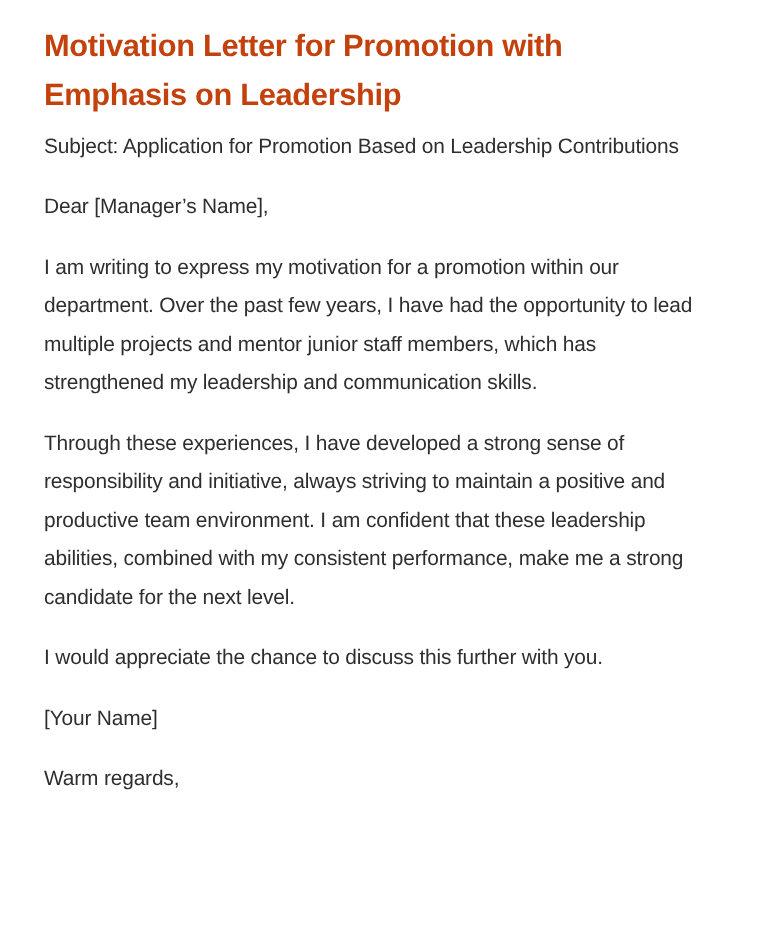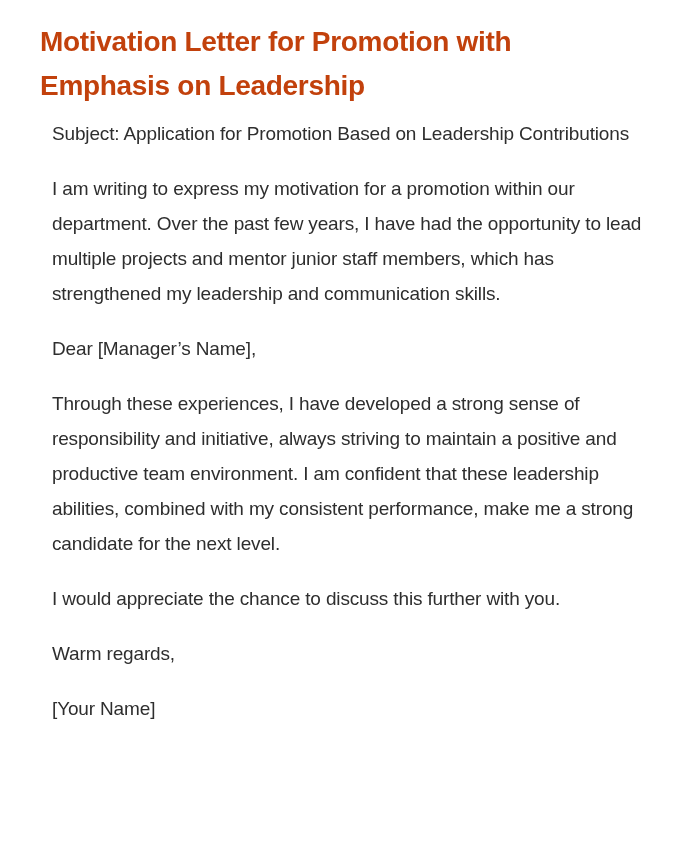--- a/index.html
+++ b/index.html
@@ -24,45 +24,45 @@
   .letter-title {
     margin: 0 0 8px 0;
     max-width: 608px;
     font-size: 28px;
     line-height: 44px;
     font-weight: 700;
     letter-spacing: -0.3px;
     color: #c2410c;
   }
   .letter-body p {
-    margin: 20px 0 0 12px;
+    margin: 20px 0 0 0;
     max-width: 600px;
     font-size: 19px;
     line-height: 35px;
     letter-spacing: -0.15px;
     color: #2e2e2e;
   }
   .letter-body p.subject-line {
     margin-top: 2px;
   }
 </style>
 </head>
 <body>
 
 <div class="page">
   <h1 class="letter-title">Motivation Letter for Promotion with Emphasis on Leadership</h1>
 
   <div class="letter-body">
     <p class="subject-line">Subject: Application for Promotion Based on Leadership Contributions</p>
 
+    <p>Dear [Manager’s Name],</p>
+
     <p>I am writing to express my motivation for a promotion within our department. Over the past few years, I have had the opportunity to lead multiple projects and mentor junior staff members, which has strengthened my leadership and communication skills.</p>
-
-    <p>Dear [Manager’s Name],</p>
 
     <p>Through these experiences, I have developed a strong sense of responsibility and initiative, always striving to maintain a positive and productive team environment. I am confident that these leadership abilities, combined with my consistent performance, make me a strong candidate for the next level.</p>
 
     <p>I would appreciate the chance to discuss this further with you.</p>
 
+    <p>[Your Name]</p>
+
     <p>Warm regards,</p>
-
-    <p>[Your Name]</p>
   </div>
 </div>
 
 </body></html>

